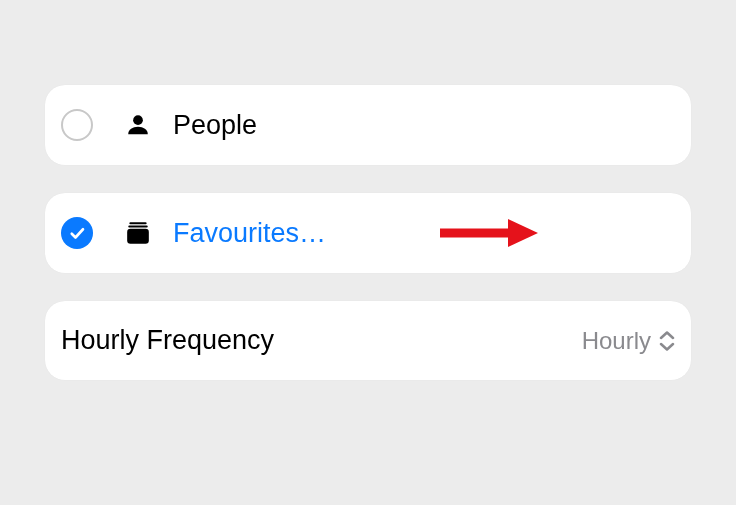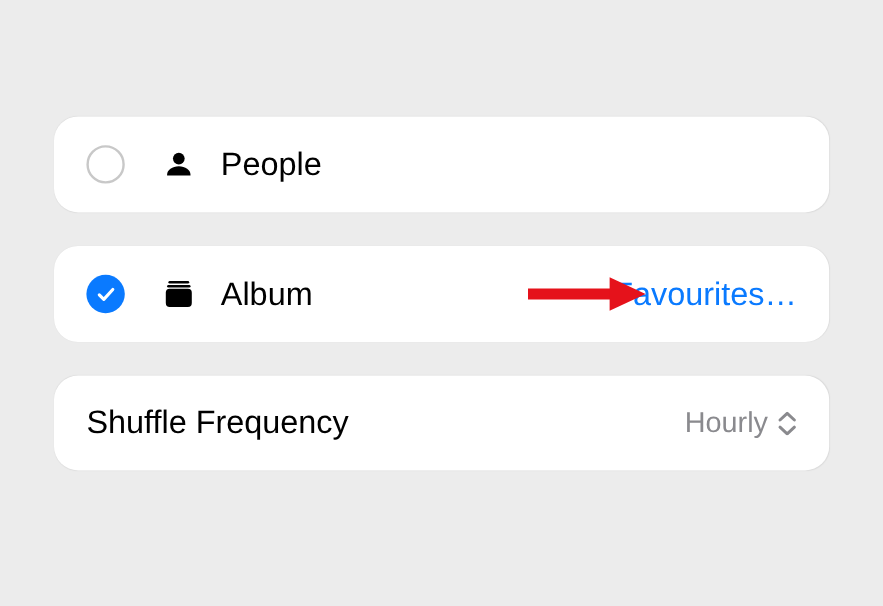--- a/index.html
+++ b/index.html
@@ -10,27 +10,26 @@
     body {
       background: #ececec;
       font-family: -apple-system, BlinkMacSystemFont, "Segoe UI", Helvetica, Arial, sans-serif;
       width: 736px;
       height: 505px;
       padding: 85px 45px 0 45px;
     }
     .card {
       background: #fff;
       border-radius: 20px;
-      padding: 24px 27px;
+      padding: 24px 16px;
       display: flex;
       align-items: center;
       margin-bottom: 28px;
       box-shadow: 0 0 1px rgba(0,0,0,0.08);
       position: relative;
-      margin-top: 12px;
     }
     .radio {
       width: 32px;
       height: 32px;
       border-radius: 50%;
       flex-shrink: 0;
       margin-right: 30px;
     }
     .radio-unchecked {
       border: 2px solid #c8c8c8;
@@ -109,31 +108,30 @@
       <polyline points="5 13 10 18 20 7"></polyline>
     </svg>
   </div>
   <div class="item-icon">
     <svg viewBox="0 0 24 24" width="26" height="26" fill="#000">
       <rect x="4" y="2" width="16" height="2" rx="1"></rect>
       <rect x="3" y="5" width="18" height="2" rx="1"></rect>
       <rect x="2" y="8" width="20" height="14" rx="3"></rect>
     </svg>
   </div>
-  <div class="label">Album</div>
   <div class="value-link">Favourites…</div>
 
   <svg class="annotation-arrow" width="100" height="36" viewBox="0 0 100 36">
     <line x1="2" y1="18" x2="78" y2="18" stroke="#e5121b" stroke-width="9"></line>
     <polygon points="70,4 100,18 70,32" fill="#e5121b"></polygon>
   </svg>
 </div>
 
 <div class="card">
-  <div class="select-label">Shuffle Frequency</div>
+  <div class="select-label">Hourly Frequency</div>
   <div class="select-value">Hourly</div>
   <div class="stepper-arrows">
     <svg width="16" height="9" viewBox="0 0 16 9" fill="none" stroke="#8a8a8e" stroke-width="2.5" stroke-linecap="round" stroke-linejoin="round">
       <polyline points="2,7 8,1.5 14,7"></polyline>
     </svg>
     <svg width="16" height="9" viewBox="0 0 16 9" fill="none" stroke="#8a8a8e" stroke-width="2.5" stroke-linecap="round" stroke-linejoin="round">
       <polyline points="2,2 8,7.5 14,2"></polyline>
     </svg>
   </div>
 </div>

